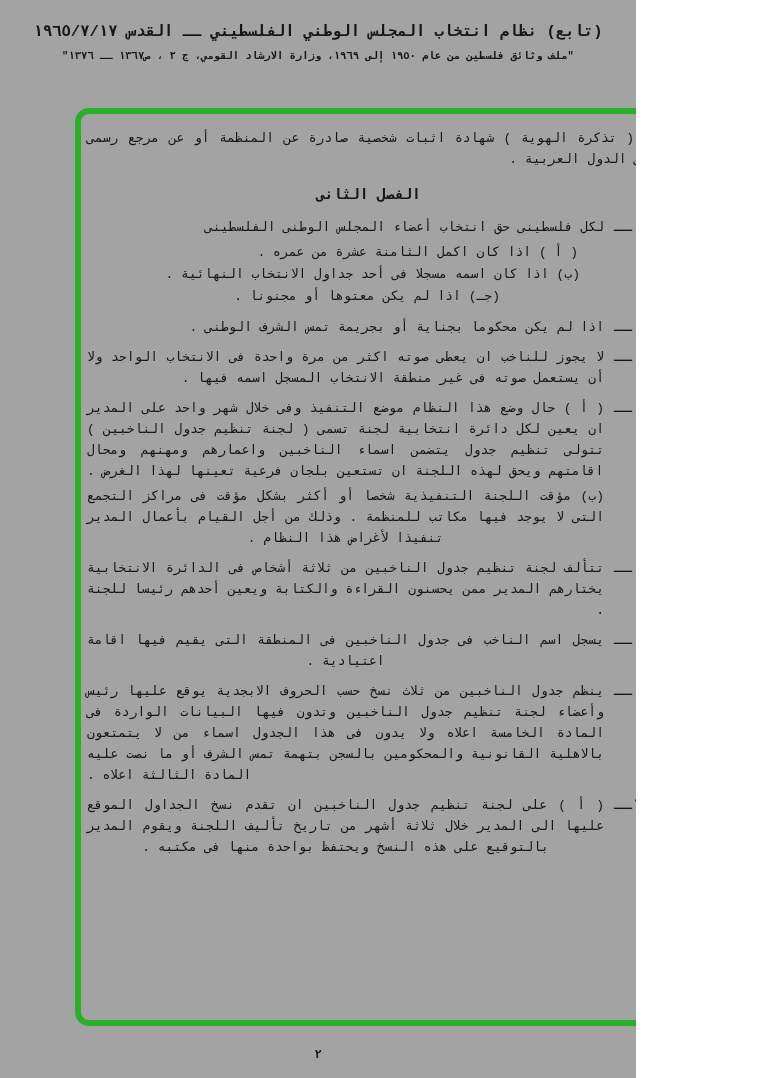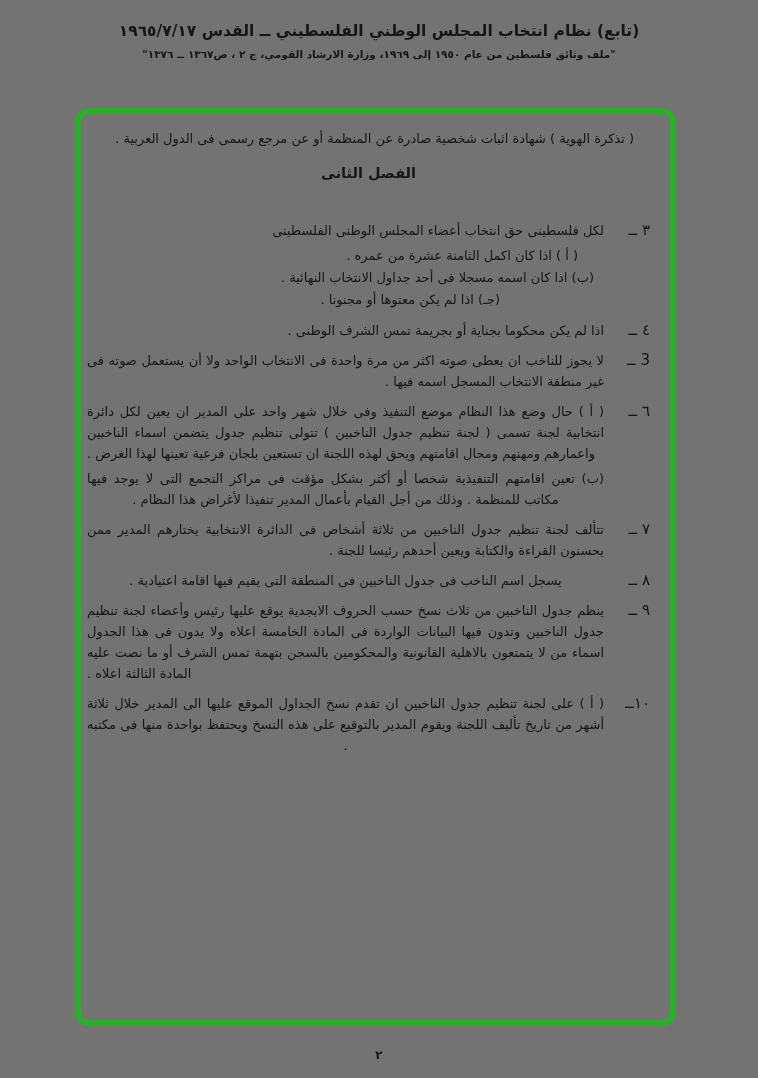--- a/index.html
+++ b/index.html
@@ -4,21 +4,21 @@
 <style>
   :root { --frame-color: #29b029; }
   * { box-sizing: border-box; }
   html, body {
     margin: 0; padding: 0;
     width: 758px; height: 1078px;
     background: #ffffff;
     font-family: "DejaVu Sans", sans-serif;
     color: #161616;
   }
-  .page { position: relative; width: 758px; height: 1078px; background: #737373; overflow: hidden; }
+  .page { position: relative; width: 636px; height: 1078px; background: #a3a3a3; overflow: hidden; font-family: Liberation Mono, monospace; }
 
   
   .doc-header { padding-top: 22px; text-align: center; direction: rtl; }
   .doc-title  { font-size: 15.5px; font-weight: bold; letter-spacing: .2px; }
   .doc-source { font-size: 10.5px; font-weight: bold; margin-top: 8px; }
 
   
   .frame {
     position: absolute;
     left: 75px; top: 108px;
@@ -35,21 +35,21 @@
     margin: 0 0 9px 0;
     font-size: 13px;
     line-height: 21px;
     text-align: justify;
   }
   .indent { text-indent: 16px; }
   .last-left   { text-align-last: left; }
   .last-center { text-align-last: center; }
 
   .chapter {
-    margin: 16px 0 39px 0;
+    margin: 16px 0 14px 0;
     text-align: center;
     font-size: 14.5px;
     font-weight: bold;
   }
   .section {
     margin: 0 0 12px 0;
     font-size: 14px;
     font-weight: bold;
     text-align: right;
   }
@@ -66,21 +66,21 @@
   .article .body .para { margin-bottom: 4px; }
   .article .body .para:last-child { margin-bottom: 0; }
 
   .sub {
     font-size: 13px;
     line-height: 21px;
     text-align: right;
     margin-bottom: 1px;
   }
   .sub-a { margin-right: 26px; }
-  .sub-b { margin-right: 10px; }
+  .sub-b { margin-right: 24px; }
   .sub-c { margin-right: 104px; }
 
   
   .page-number {
     position: absolute;
     bottom: 16px; left: 0;
     width: 100%;
     text-align: center;
     font-size: 12px;
     font-weight: bold;
@@ -125,21 +125,21 @@
       <span class="num">3 ــ</span>
       <div class="body">
         <p class="para">لا يجوز للناخب ان يعطى صوته اكثر من مرة واحدة فى الانتخاب الواحد ولا أن يستعمل صوته فى غير منطقة الانتخاب المسجل اسمه فيها .</p>
       </div>
     </div>
 
     <div class="article">
       <span class="num">٦ ــ</span>
       <div class="body">
         <p class="para last-left">( أ ) حال وضع هذا النظام موضع التنفيذ وفى خلال شهر واحد على المدير ان يعين لكل دائرة انتخابية لجنة تسمى ( لجنة تنظيم جدول الناخبين ) تتولى تنظيم جدول يتضمن اسماء الناخبين واعمارهم ومهنهم ومحال اقامتهم ويحق لهذه اللجنة ان تستعين بلجان فرعية تعينها لهذا الغرض .</p>
-        <p class="para last-center">(ب) تعين اقامتهم التنفيذية شخصا أو أكثر بشكل مؤقت فى مراكز التجمع التى لا يوجد فيها مكاتب للمنظمة . وذلك من أجل القيام بأعمال المدير تنفيذا لأغراض هذا النظام .</p>
+        <p class="para last-center">(ب) مؤقت اللجنة التنفيذية شخصا أو أكثر بشكل مؤقت فى مراكز التجمع التى لا يوجد فيها مكاتب للمنظمة . وذلك من أجل القيام بأعمال المدير تنفيذا لأغراض هذا النظام .</p>
       </div>
     </div>
 
     <div class="article">
       <span class="num">٧ ــ</span>
       <div class="body">
         <p class="para">تتألف لجنة تنظيم جدول الناخبين من ثلاثة أشخاص فى الدائرة الانتخابية يختارهم المدير ممن يحسنون القراءة والكتابة ويعين أحدهم رئيسا للجنة .</p>
       </div>
     </div>
 

